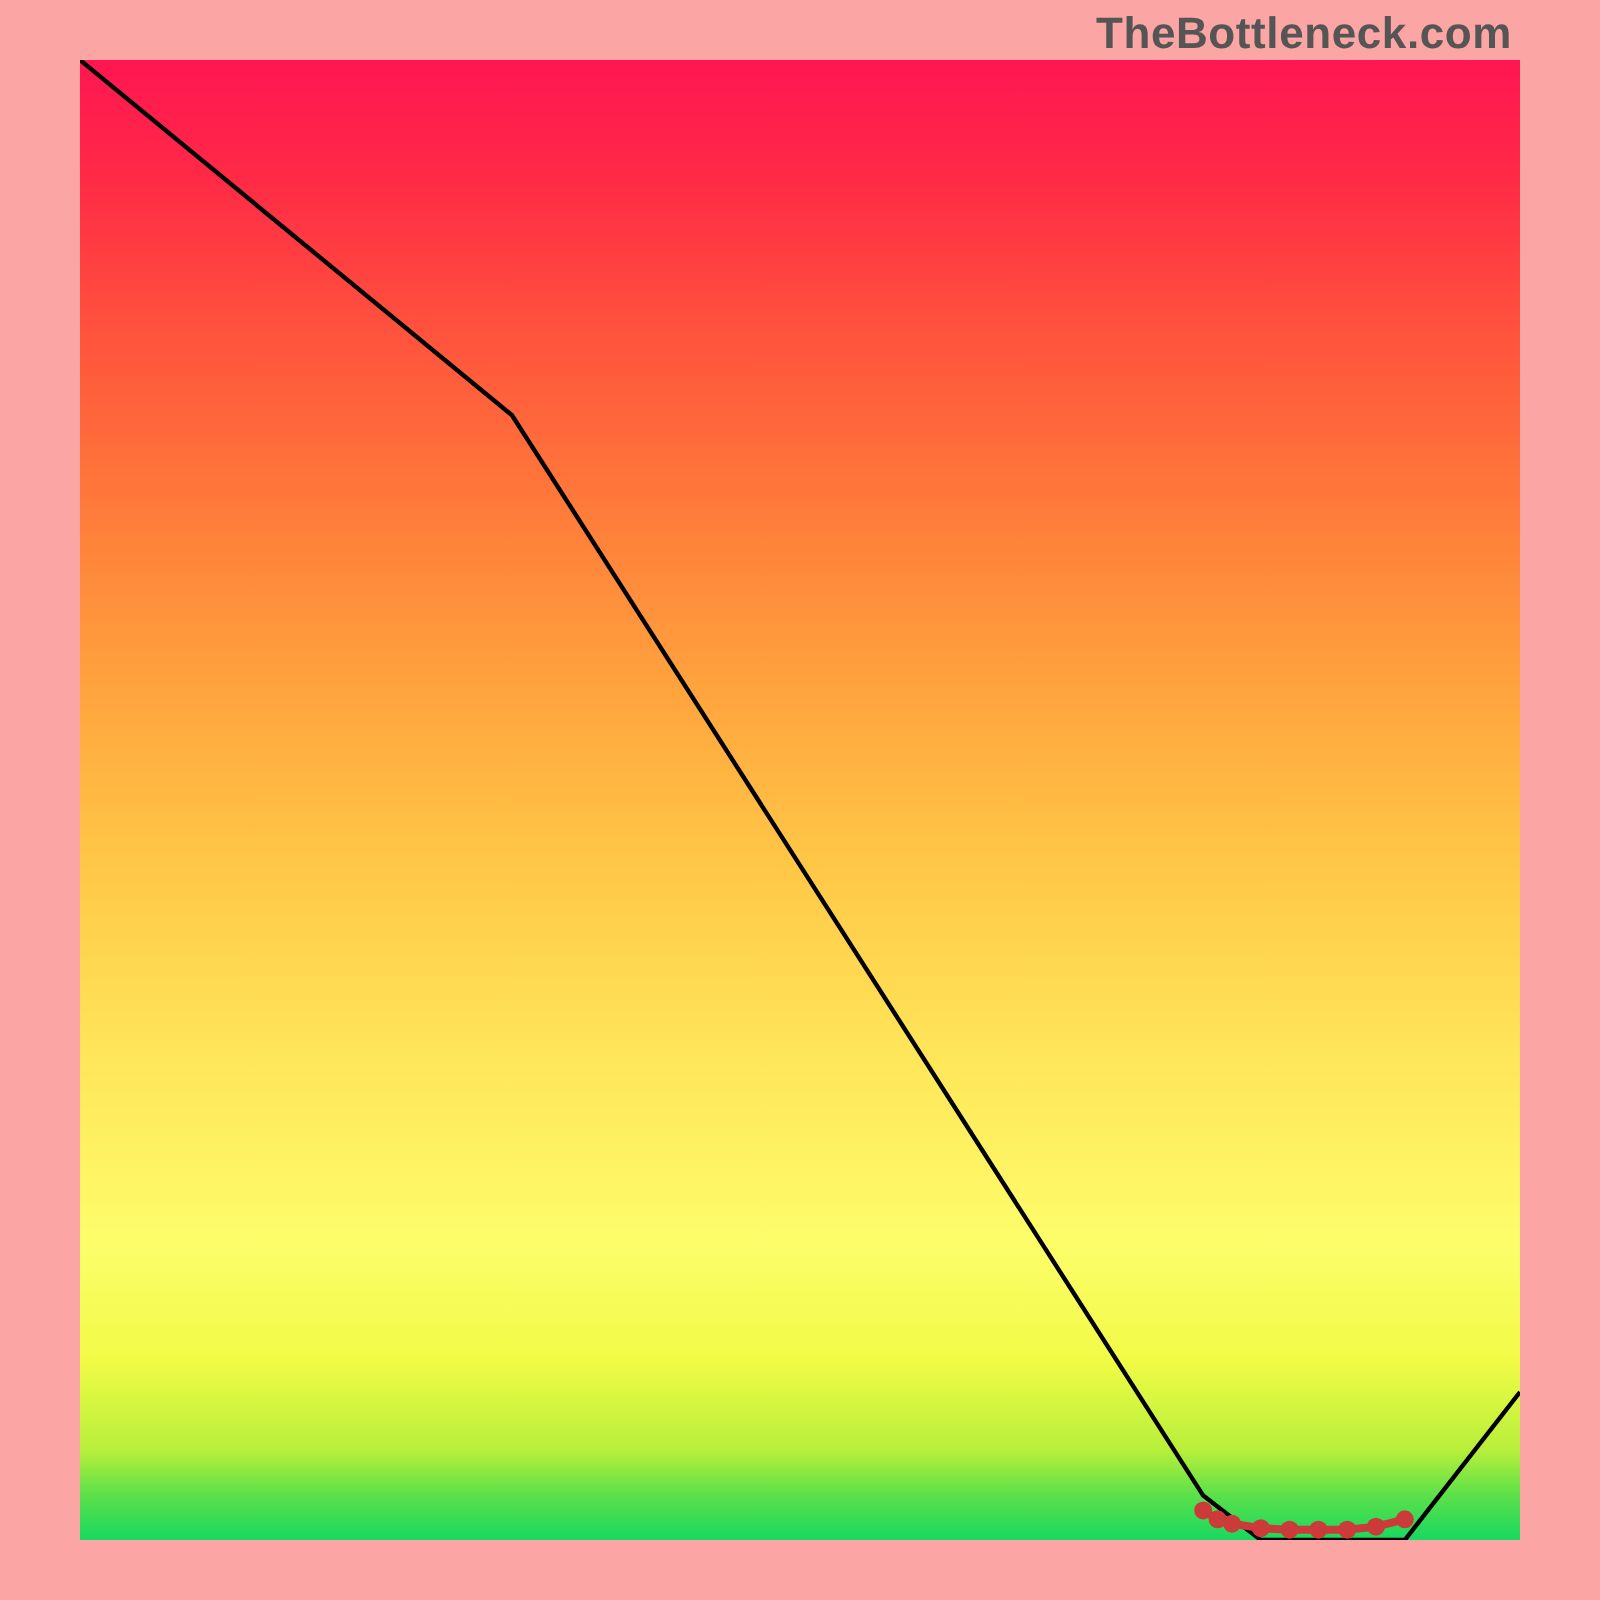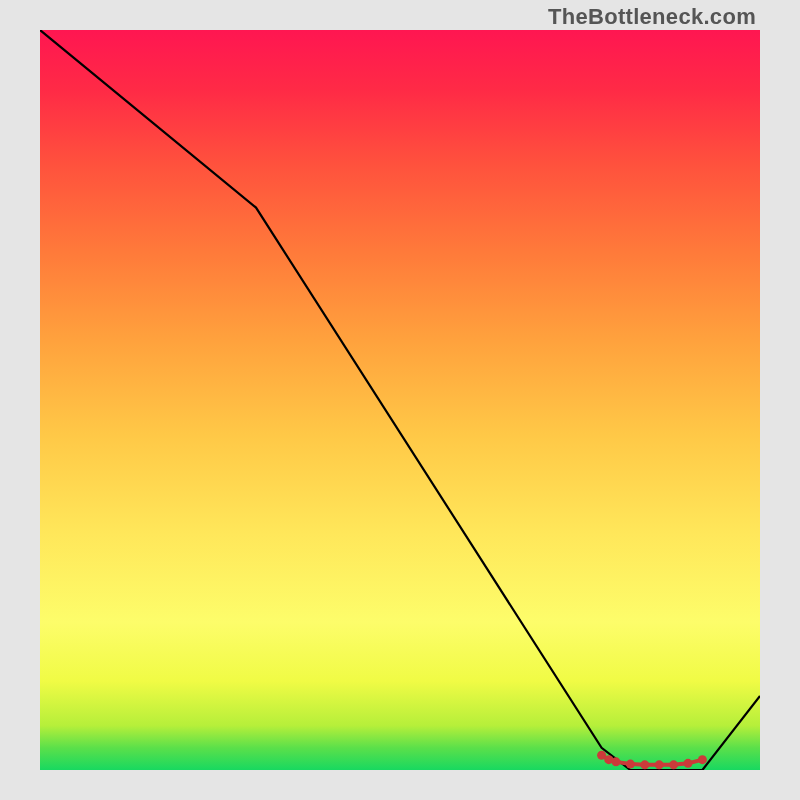--- a/index.html
+++ b/index.html
@@ -8,21 +8,21 @@
     width: 800px;
     height: 800px;
     background: #000;
     overflow: hidden;
     font-family: Arial, Helvetica, sans-serif;
   }
   .frame {
     position: relative;
     width: 800px;
     height: 800px;
-    background: #e5e5e5;
+    background: #fca5a5;
   }
   .plot {
     position: absolute;
     left: 40px;
     top: 30px;
     width: 720px;
     height: 740px;
     
     background: linear-gradient(to top,
       #18d860 0%,

